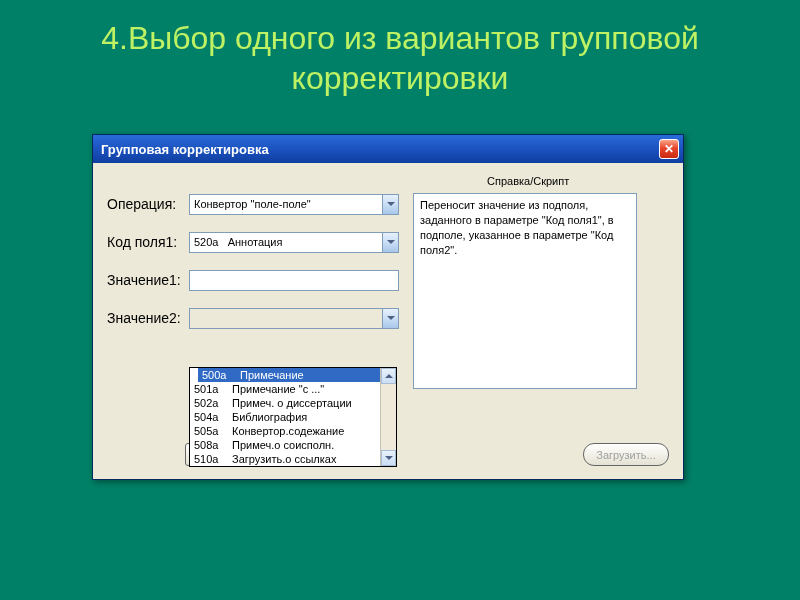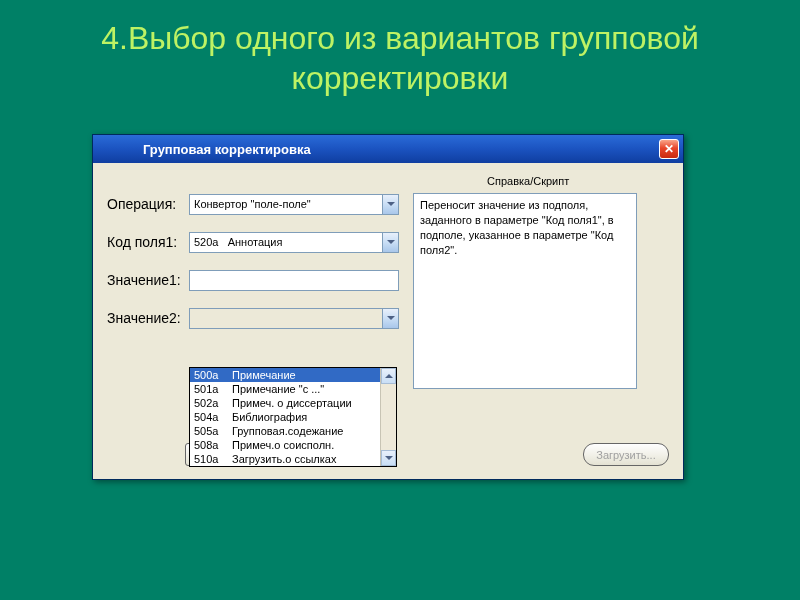--- a/index.html
+++ b/index.html
@@ -30,21 +30,21 @@
   .titlebar {
     height: 28px;
     background: linear-gradient(to bottom, #2a6bd8 0%, #1b53c0 50%, #0f3ea0 100%);
     display: flex;
     align-items: center;
     padding: 0 4px 0 8px;
     color: #fff;
     font-size: 13px;
     font-weight: bold;
   }
-  .titlebar-text { flex: 1; margin-left: 42px; }
+  .titlebar-text { flex: 1; }
   .close-btn {
     width: 20px; height: 20px;
     background: linear-gradient(to bottom, #f9a58a 0%, #e8462b 45%, #c92a10 100%);
     border: 1px solid #fff;
     border-radius: 3px;
     color: #fff;
     font-size: 12px;
     font-weight: bold;
     display: flex; align-items: center; justify-content: center;
     cursor: pointer;
@@ -149,21 +149,21 @@
     display: flex;
   }
   .dd-items { flex: 1; }
   .dd-item {
     padding: 1px 4px;
     display: flex;
     cursor: pointer;
     white-space: nowrap;
     overflow: hidden;
   }
-  .dd-item.sel { background: #316ac5; color: #fff; }
+  .dd-item.sel { background: #316ac5; color: #fff; margin-left: 8px; }
   .dd-code { width: 38px; }
   .dd-scroll {
     width: 16px;
     background: #e8e5d8;
     border-left: 1px solid #c8c4b4;
     display: flex; flex-direction: column;
   }
   .sb-btn {
     height: 16px;
     background: linear-gradient(to bottom, #e8f0fb 0%, #c9def5 100%);
@@ -248,21 +248,21 @@
         <div class="dd-item">
           <span class="dd-code">502a</span>
           <span>Примеч. о диссертации</span>
         </div>
         <div class="dd-item">
           <span class="dd-code">504a</span>
           <span>Библиография</span>
         </div>
         <div class="dd-item">
           <span class="dd-code">505a</span>
-          <span>Групповая.содежание</span>
+          <span>Конвертор.содежание</span>
         </div>
         <div class="dd-item">
           <span class="dd-code">508a</span>
           <span>Примеч.о соисполн.</span>
         </div>
         <div class="dd-item">
           <span class="dd-code">510a</span>
           <span>Загрузить.о ссылках</span>
         </div>
       </div>

